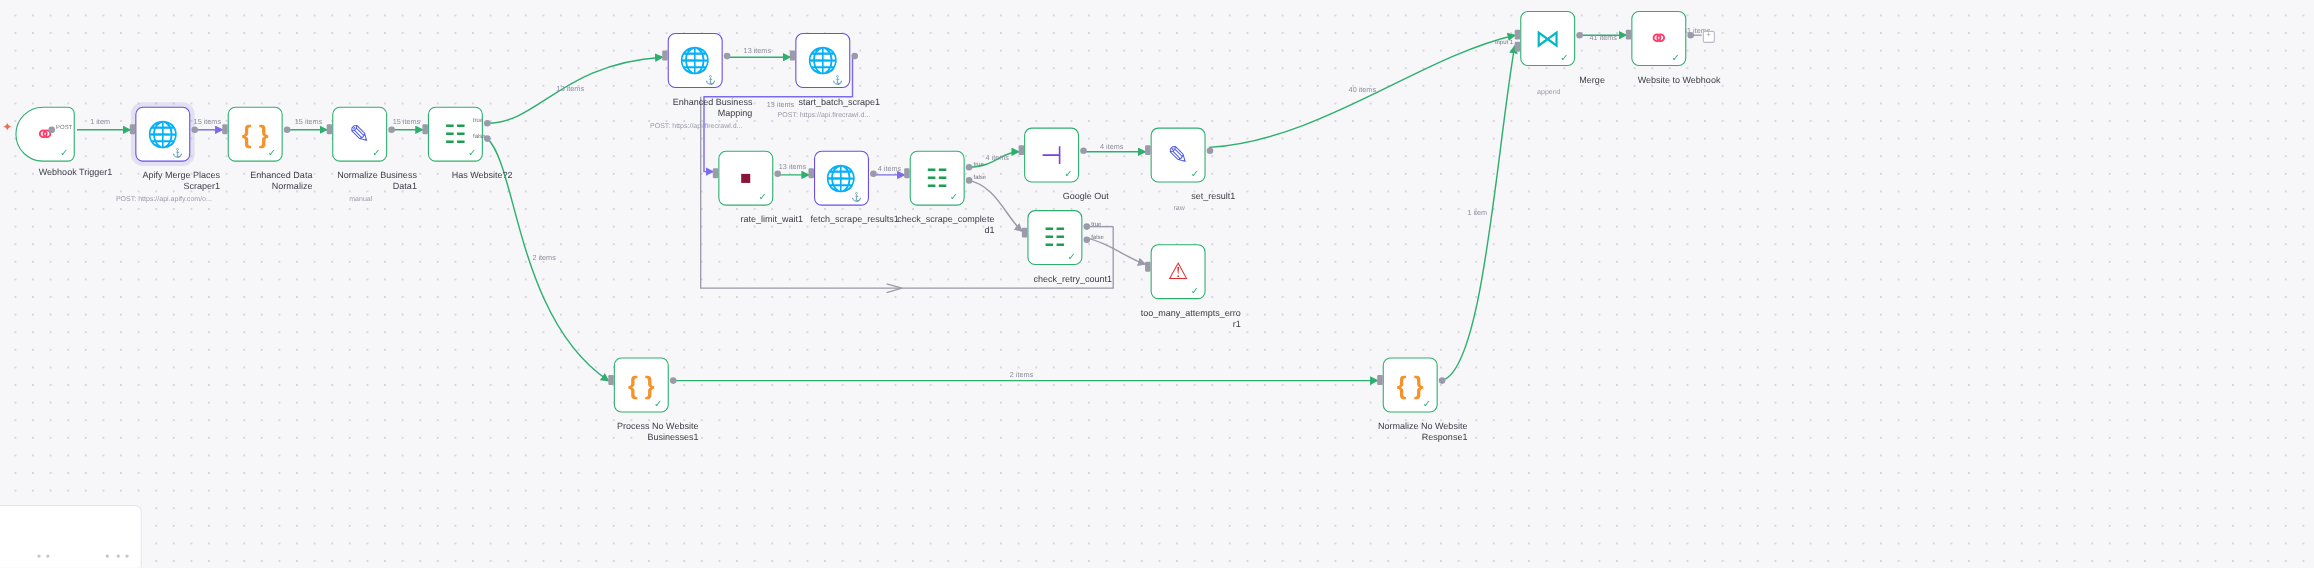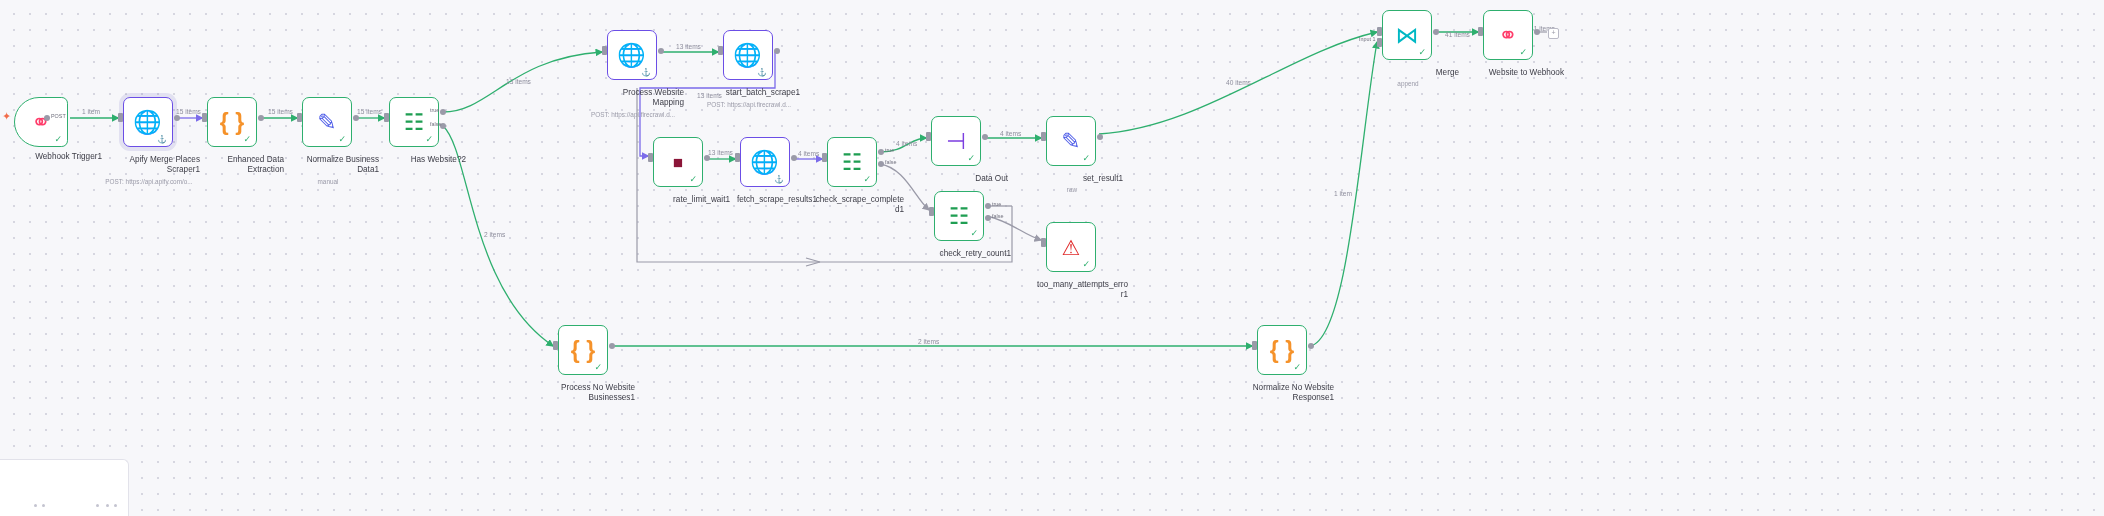--- a/index.html
+++ b/index.html
@@ -187,21 +187,21 @@
 Scraper1</div>
   <div class="nsub" style="left:98px;top:178px;width:102px;">POST: https://api.apify.com/o...</div>
 
   <div class="node" style="left:207px;top:97px;">
     <span class="glyph" style="color:#f5922a;font-weight:700;">{ }</span>
     <span class="tick">✓</span>
   </div>
   <div class="arr" style="left:202px;top:113px;"></div>
   <div class="dot" style="left:258px;top:115px;"></div>
   <div class="nlabel" style="left:182px;top:155px;width:102px;">Enhanced Data
-Extraction</div>
+Normalize</div>
 
   <div class="node" style="left:302px;top:97px;">
     <span class="glyph" style="color:#4c5be8;">✎</span>
     <span class="tick">✓</span>
   </div>
   <div class="arr" style="left:297px;top:113px;"></div>
   <div class="dot" style="left:353px;top:115px;"></div>
   <div class="nlabel" style="left:277px;top:155px;width:102px;">Normalize Business
 Data1</div>
   <div class="nsub" style="left:277px;top:178px;width:102px;">manual</div>
@@ -214,21 +214,21 @@
   <div class="dot" style="left:440px;top:109px;"></div>
   <div class="dot" style="left:440px;top:123px;"></div>
   <div class="nlabel" style="left:364px;top:155px;width:102px;">Has Website?2</div>
 
   <div class="node purple" style="left:607px;top:30px;">
     <span class="glyph" style="color:#4b4be6;">🌐</span>
     <span class="pin">⚓</span>
   </div>
   <div class="arr" style="left:602px;top:46px;"></div>
   <div class="dot" style="left:658px;top:48px;"></div>
-  <div class="nlabel" style="left:582px;top:88px;width:102px;">Process Website
+  <div class="nlabel" style="left:582px;top:88px;width:102px;">Enhanced Business
 Mapping</div>
   <div class="nsub" style="left:578px;top:111px;width:110px;">POST: https://api.firecrawl.d...</div>
 
   <div class="node purple" style="left:723px;top:30px;">
     <span class="glyph" style="color:#4b4be6;">🌐</span>
     <span class="pin">⚓</span>
   </div>
   <div class="arr" style="left:718px;top:46px;"></div>
   <div class="dot" style="left:774px;top:48px;"></div>
   <div class="nlabel" style="left:698px;top:88px;width:102px;">start_batch_scrape1</div>
@@ -259,21 +259,21 @@
   <div class="dot" style="left:878px;top:161px;"></div>
   <div class="nlabel" style="left:802px;top:195px;width:102px;">check_scrape_complete
 d1</div>
 
   <div class="node" style="left:931px;top:116px;">
     <span class="glyph" style="color:#7c3fe0;">⊣</span>
     <span class="tick">✓</span>
   </div>
   <div class="arr" style="left:926px;top:132px;"></div>
   <div class="dot" style="left:982px;top:134px;"></div>
-  <div class="nlabel" style="left:906px;top:174px;width:102px;">Data Out</div>
+  <div class="nlabel" style="left:906px;top:174px;width:102px;">Google Out</div>
 
   <div class="node" style="left:1046px;top:116px;">
     <span class="glyph" style="color:#4c5be8;">✎</span>
     <span class="tick">✓</span>
   </div>
   <div class="arr" style="left:1041px;top:132px;"></div>
   <div class="dot" style="left:1097px;top:134px;"></div>
   <div class="nlabel" style="left:1021px;top:174px;width:102px;">set_result1</div>
   <div class="nsub" style="left:1021px;top:186px;width:102px;">raw</div>
 

